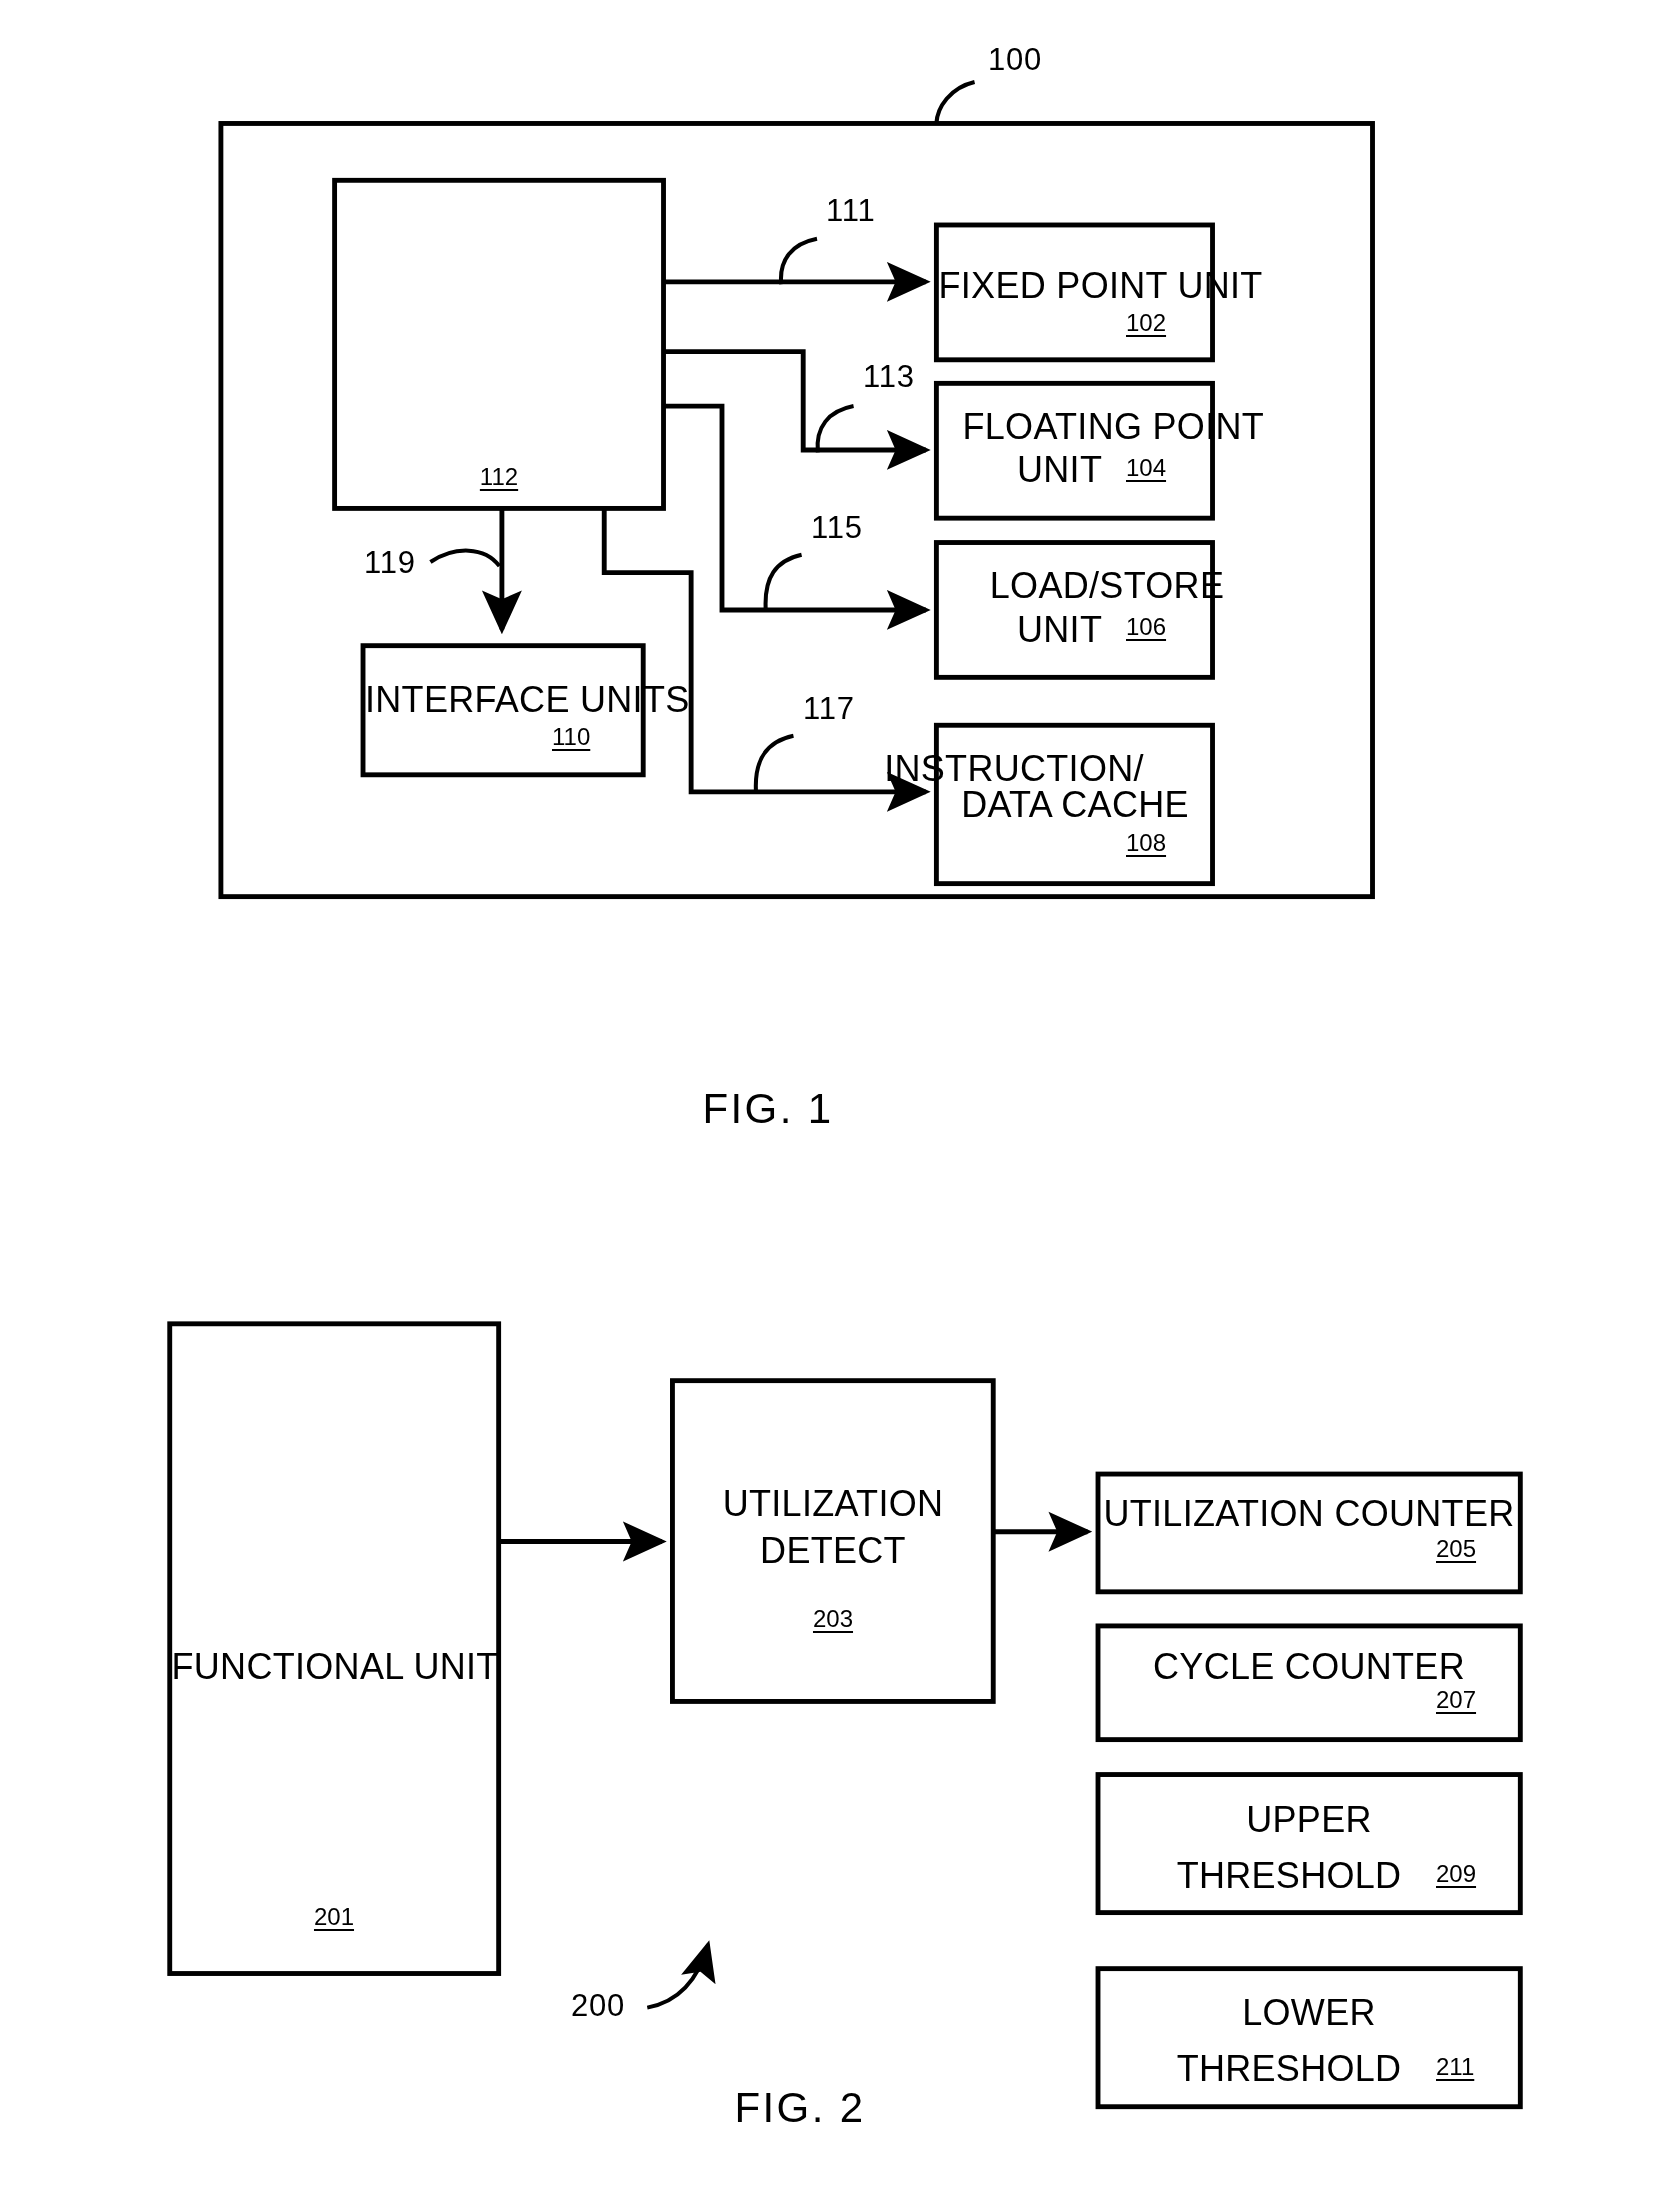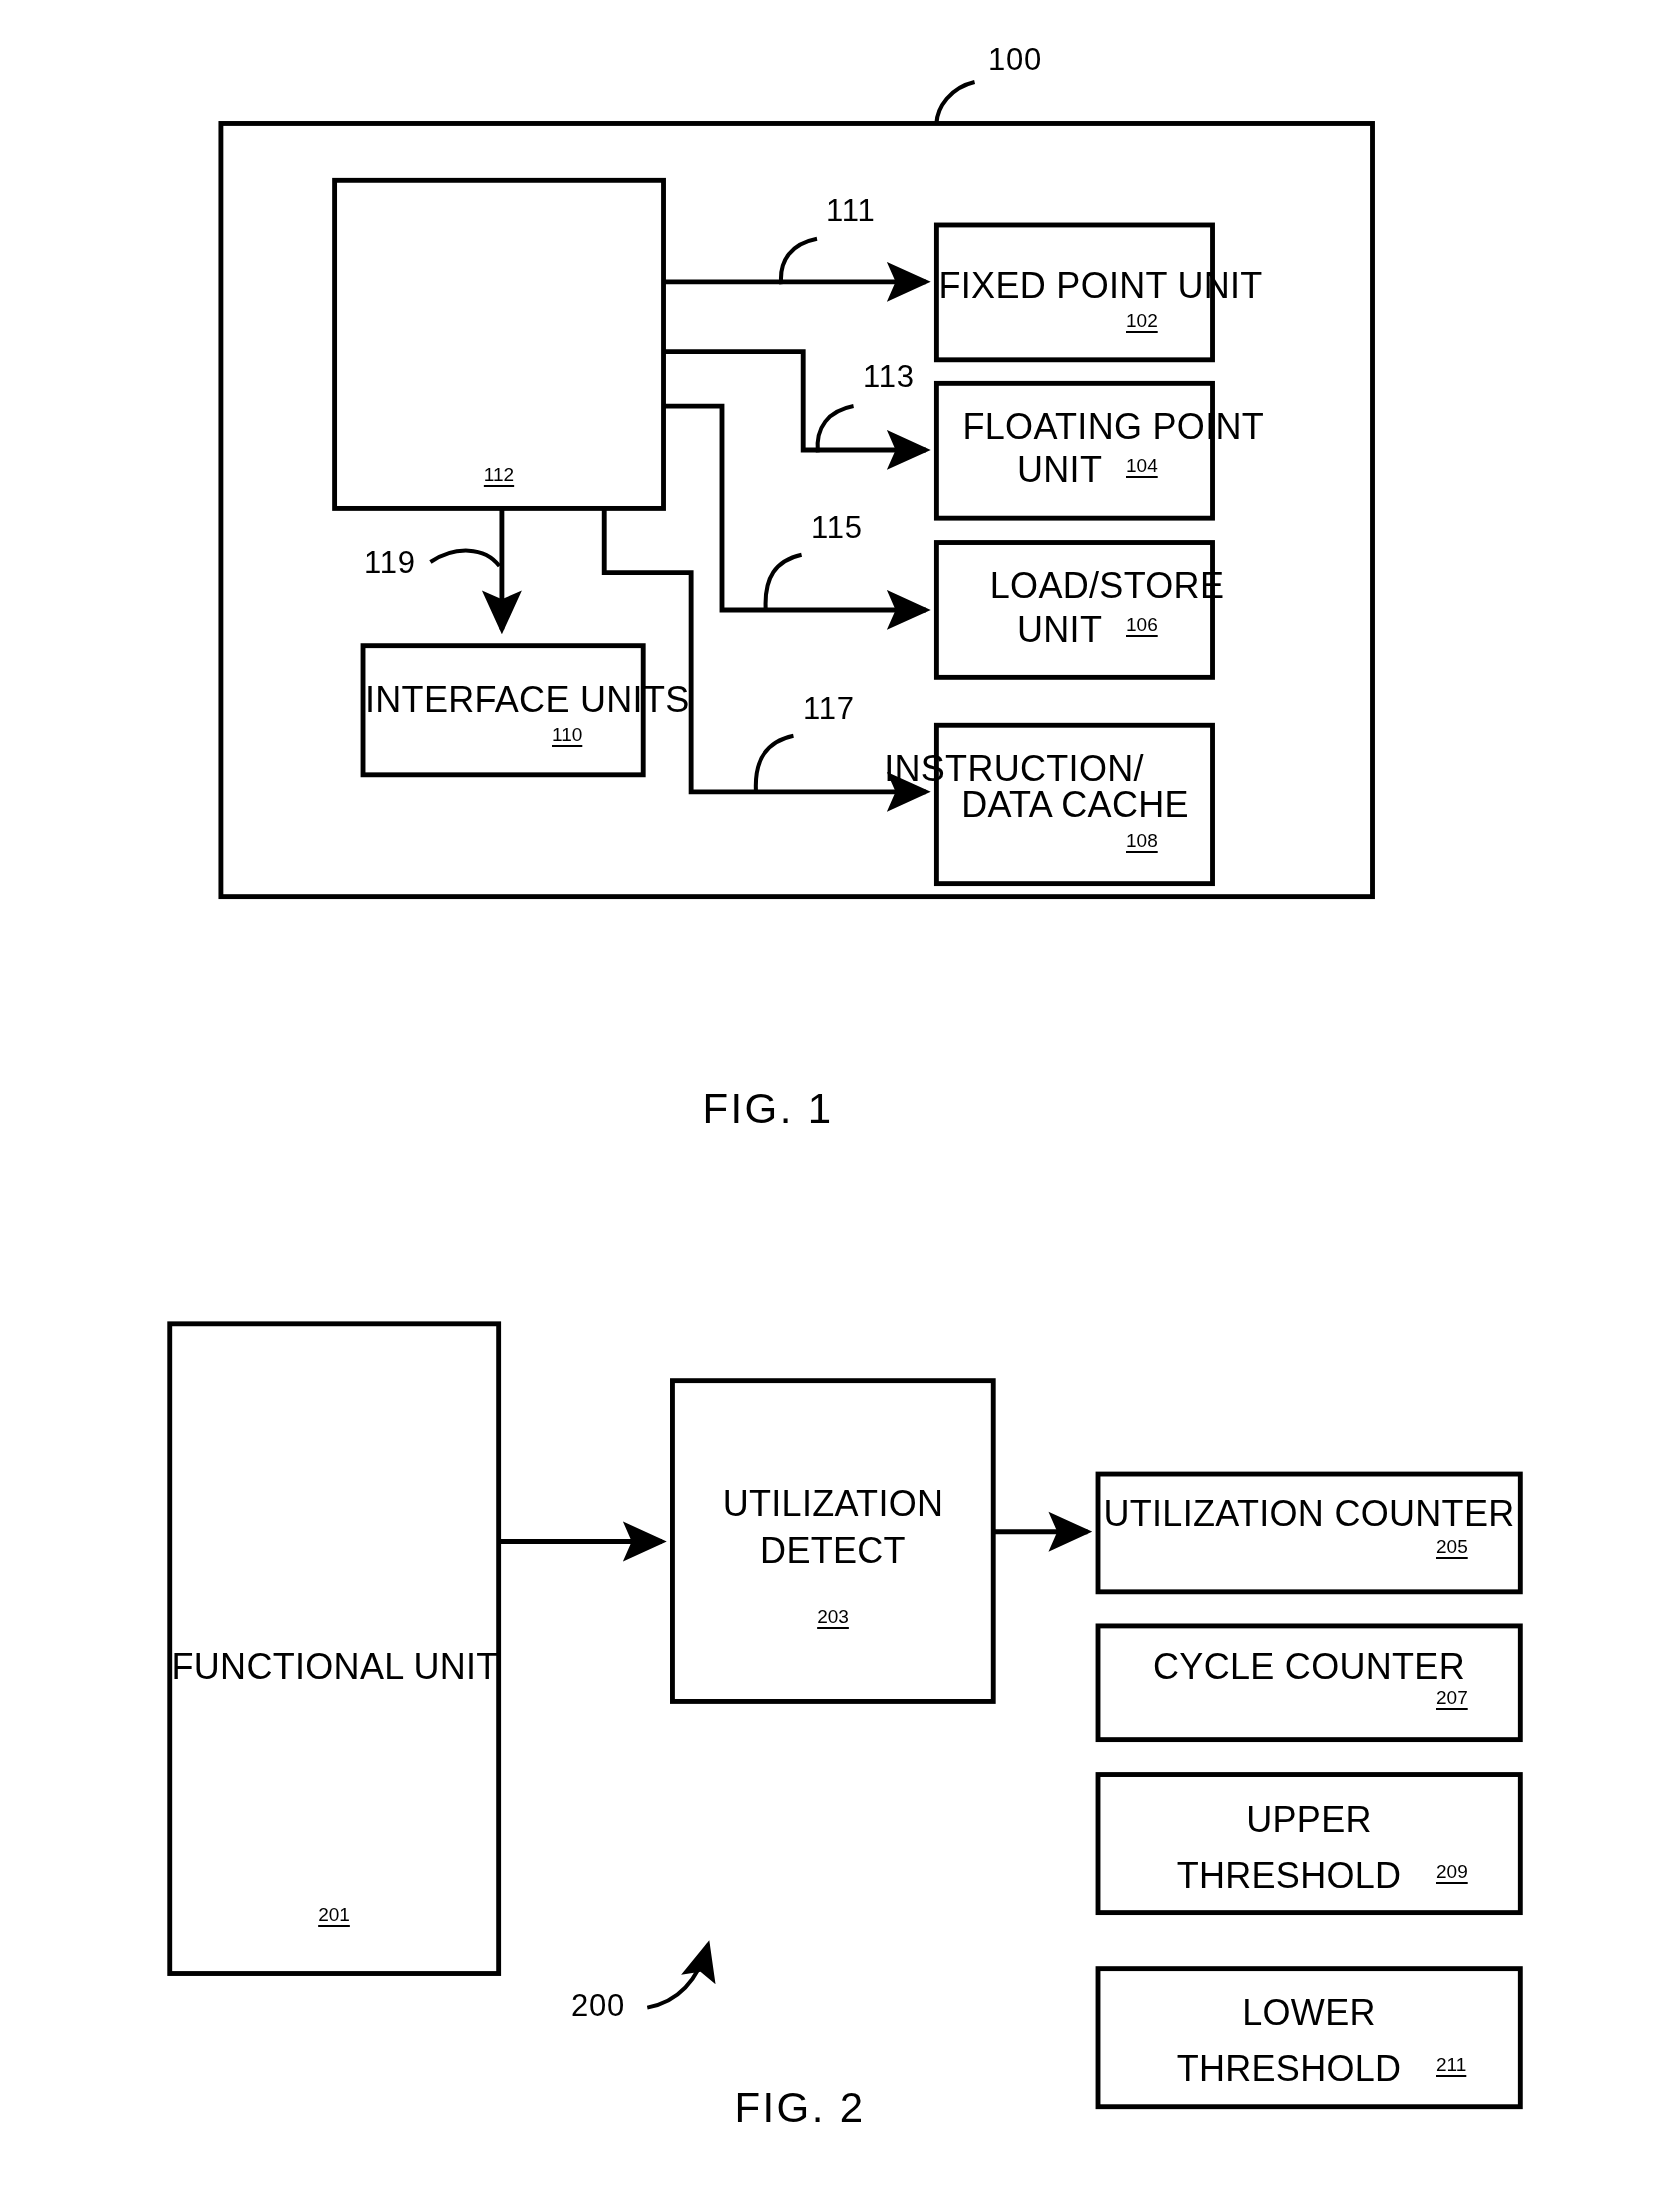--- a/index.html
+++ b/index.html
@@ -38,21 +38,21 @@
     white-space: nowrap;
     line-height: 1.0;
   }
   .box-label {
     text-align: center;
     font-size: 36px;
     letter-spacing: 0.3px;
   }
   .box-label.two-line { line-height: 1.22; }
   .ref {
-    font-size: 19px;
+    font-size: 24px;
     text-decoration: underline;
     text-underline-offset: 4.1px;
     text-decoration-thickness: 2.4px;
   }
   .callout {
     font-size: 31px;
     letter-spacing: 0.8px;
   }
   .fig-caption {
     font-size: 42px;

